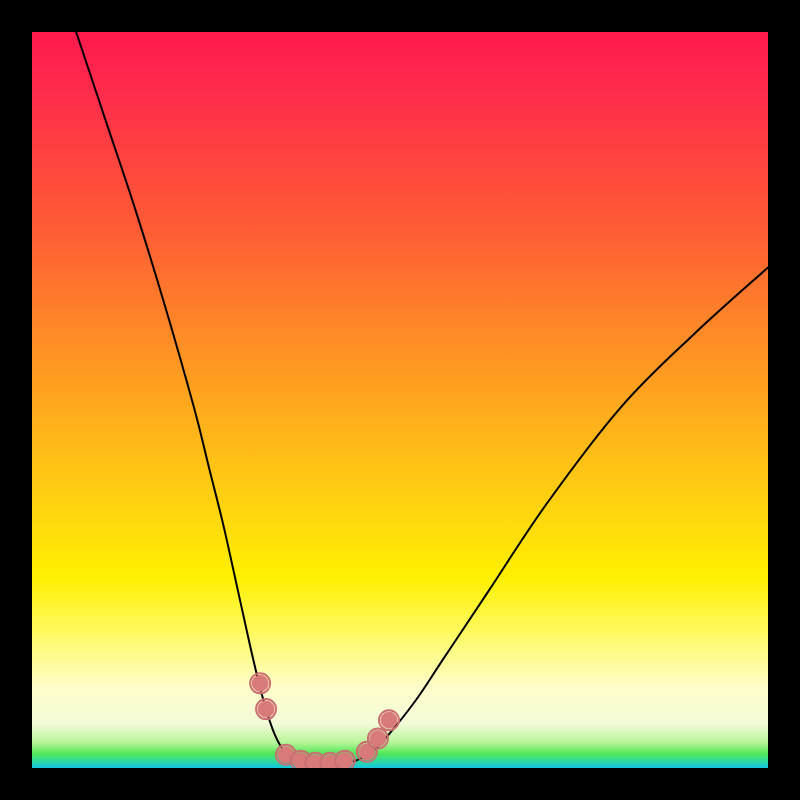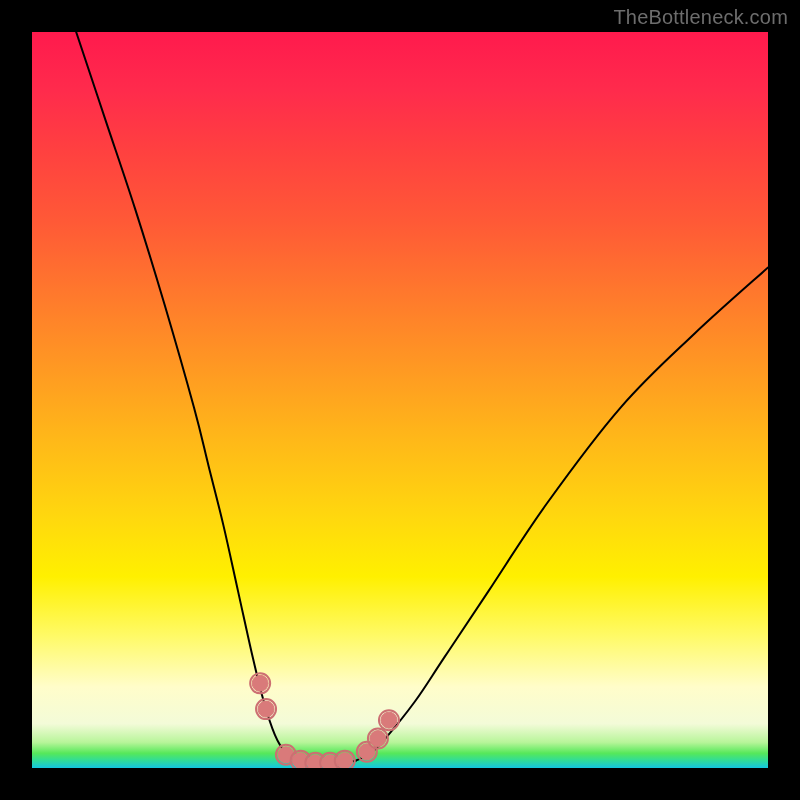--- a/index.html
+++ b/index.html
@@ -76,21 +76,20 @@
   .marker-ring {
     fill: none;
     stroke: #cc6f72;
     stroke-width: 2;
   }
 </style>
 </head>
 <body>
 
 <div class="frame">
-  <div class="watermark">TheBottleneck.com</div>
   <div class="plot-area">
     <svg class="curves" viewBox="0 0 736 736">
       <path id="path-left" class="curve-line" d="M 44.16,0 C 49.459199999999996,15.897600000000008 63.00160000000001,56.524800000000056 73.60000000000001,88.32000000000005 C 84.1984,120.11520000000004 92.44160000000001,143.51999999999998 103.04,176.64 C 113.6384,209.76 121.88159999999999,236.5504 132.48,272.32 C 143.0784,308.0896 153.97119999999998,346.2144 161.92,375.36 C 169.8688,404.5056 171.34079999999997,413.0432 176.64,434.24 C 181.9392,455.4368 186.0608,470.5984 191.36,493.12 C 196.65920000000003,515.6416 200.78080000000003,535.5136 206.08,559.36 C 211.3792,583.2064 216.1632,605.7280000000001 220.79999999999998,625.6 C 225.43679999999998,645.472 227.8656,655.8496 231.84,669.76 C 235.8144,683.6704 238.90560000000002,693.6064 242.88000000000002,702.88 C 246.85440000000003,712.1536 249.94559999999998,716.6432 253.92,721.28 C 257.89439999999996,725.9168 262.9728,727.3152 264.96,728.64"></path>
       <path id="path-valley" class="curve-line" d="M 264.96,728.64 C 267.6096,729.1699199999999 274.3808,730.9215999999999 279.68,731.584 C 284.9792,732.2464 289.10080000000005,732.32 294.40000000000003,732.32 C 299.6992,732.32 303.8208,732.2464 309.12,731.584 C 314.4192,730.9215999999999 321.19039999999995,729.1699199999999 323.84,728.64"></path>
       <path id="path-right" class="curve-line" d="M 323.84,728.64 C 326.4896,727.3152 333.2608,725.2544 338.56,721.28 C 343.8592,717.3055999999999 345.33119999999997,715.8335999999999 353.28,706.56 C 361.2288,697.2864 372.1216,684.3328 382.72,669.76 C 393.31840000000005,655.1872 398.91200000000003,645.472 412.16,625.6 C 425.408,605.7280000000001 437.7728,587.1808 456.32,559.36 C 474.86719999999997,531.5392 491.3535999999999,504.16 515.1999999999999,471.04 C 539.0464,437.92 562.3040000000001,405.8304 588.8000000000001,375.36 C 615.296,344.88960000000003 635.904,326.93120000000005 662.4,301.76000000000005 C 688.896,276.58880000000005 722.752,247.4432 736,235.51999999999998"></path>
       <g id="markers-group">
           <circle cx="228.16" cy="651.36" r="10" class="marker-ring"></circle>
           <circle cx="228.16" cy="651.36" r="8" class="marker-core"></circle>
           <circle cx="234.048" cy="677.12" r="10" class="marker-ring"></circle>
           <circle cx="234.048" cy="677.12" r="8" class="marker-core"></circle>

